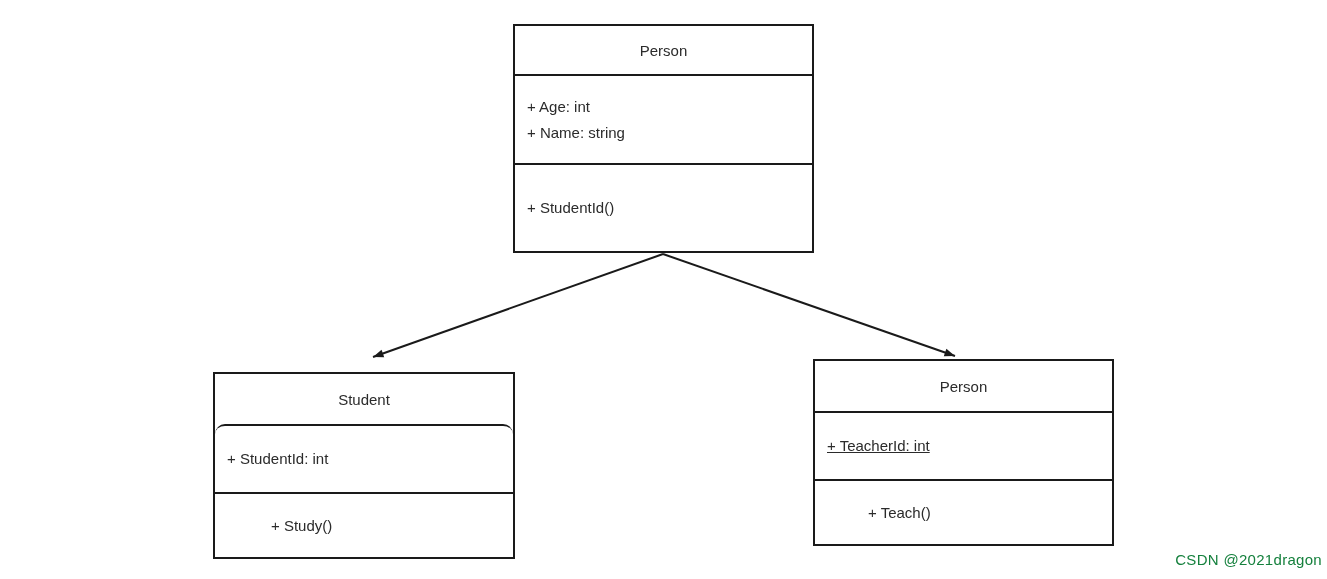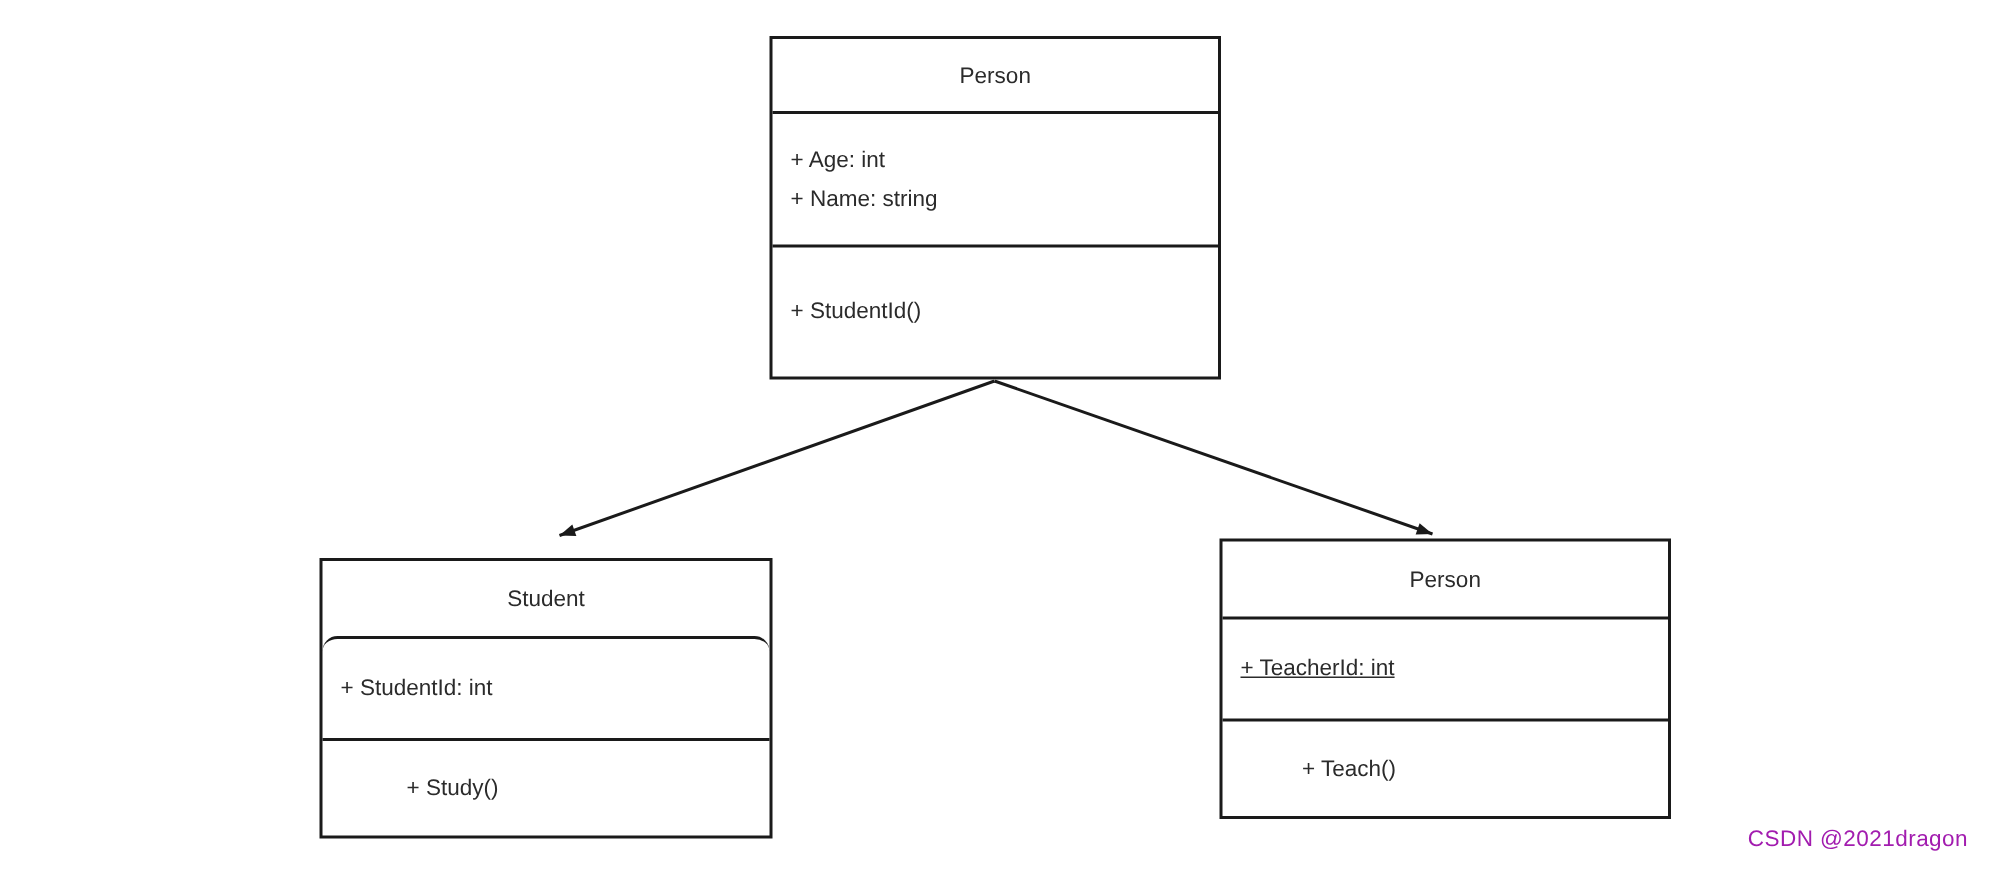--- a/index.html
+++ b/index.html
@@ -60,23 +60,23 @@
   .box-student .attrs   { height: 68px; border-radius: 10px; }
   .box-student .methods { flex: 1; padding-left: 44px; }
   
   .box-teacher { left: 813px; top: 359px; width: 301px; height: 187px; }
   .box-teacher .title   { height: 50px; }
   .box-teacher .attrs   { height: 68px; text-decoration: underline; }
   .box-teacher .methods { flex: 1; padding-left: 41px; }
 
   .watermark {
     position: absolute;
-    right: 15px;
+    right: 5px;
     bottom: 11px;
-    color: #a21caf;
+    color: #15803d;
     font-size: 15px;
     letter-spacing: 0.3px;
   }
 </style>
 </head>
 <body>
 
 <div class="canvas">
 
   <svg class="arrows" viewBox="0 0 1327 579" xmlns="http://www.w3.org/2000/svg" aria-hidden="true">

